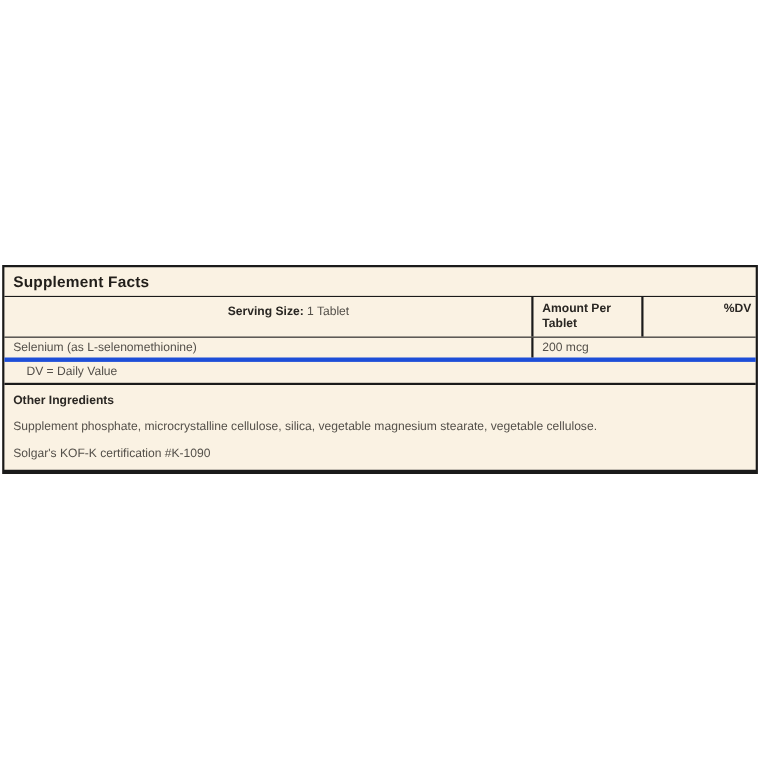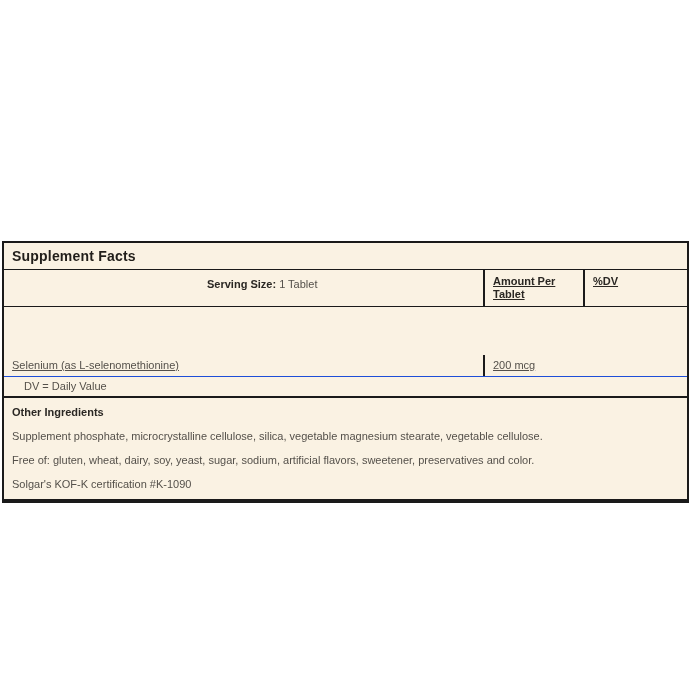--- a/index.html
+++ b/index.html
@@ -57,32 +57,30 @@
   .serving b { color: #2a2723; }
 
   .colhead-row {
     display: flex;
     height: 37px;
     border-bottom: 1px solid #1a1a1a;
   }
   .data-row {
     display: flex;
     height: 22px;
-    border-bottom: 1px solid #1d4ed8;
-    margin-top: 48px;
+    border-bottom: 4px solid #1d4ed8;
   }
   .cell {
     box-sizing: border-box;
     padding-left: 8px;
     padding-right: 4px;
-    text-decoration: underline;
   }
   .name-cell   { width: 479px; }
   .amount-cell { width: 100px; border-left: 2px solid #1a1a1a; }
-  .dv-cell     { flex: 1;      border-left: 2px solid #1a1a1a; }
+  .dv-cell     { flex: 1;      border-left: 2px solid #1a1a1a; text-align: right; }
   .colhead-row .cell { padding-top: 5px; }
   .data-row .cell {
     display: flex;
     align-items: center;
   }
 
   .footnote-row {
     height: 21px;
     border-bottom: 2px solid #1a1a1a;
     display: flex;
@@ -125,18 +123,17 @@
     <div class="row data-row">
       <div class="cell name-cell">Selenium (as L-selenomethionine)</div>
       <div class="cell amount-cell">200 mcg</div>
     </div>
 
     <div class="row footnote-row">DV = Daily Value</div>
 
     <div class="other-section">
       <div class="other-heading bold">Other Ingredients</div>
       <div class="other-line">Supplement phosphate, microcrystalline cellulose, silica, vegetable magnesium stearate, vegetable cellulose.</div>
-      <div class="other-line">Free of: gluten, wheat, dairy, soy, yeast, sugar, sodium, artificial flavors, sweetener, preservatives and color.</div>
       <div class="other-line">Solgar's KOF-K certification #K-1090</div>
     </div>
 
   </div>
 </div>
 
 </body></html>

